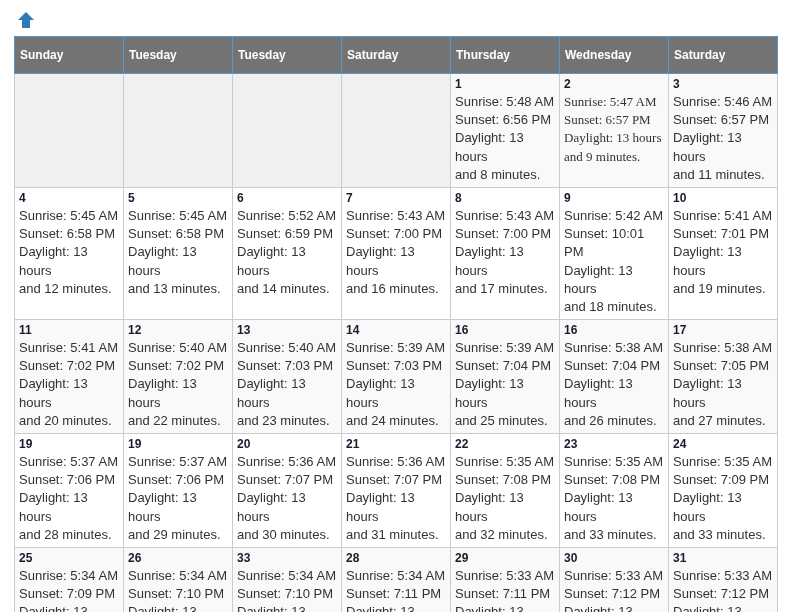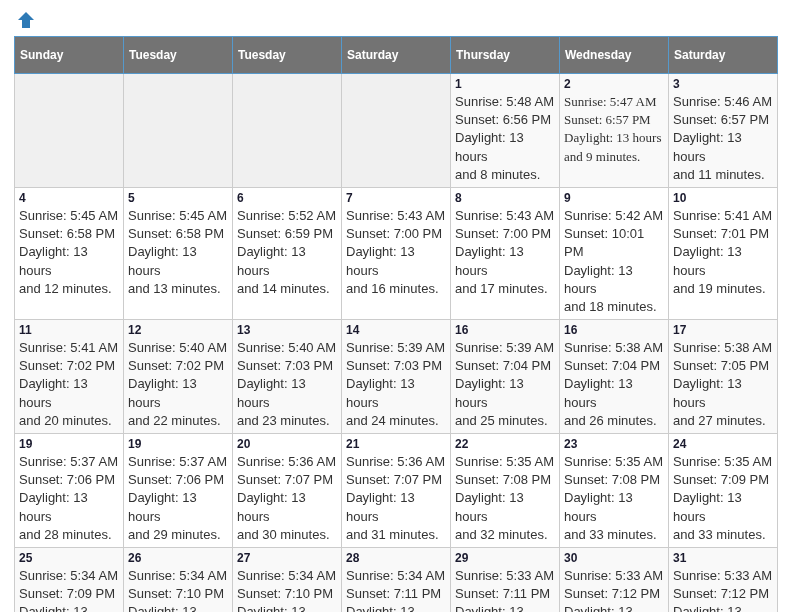--- a/index.html
+++ b/index.html
@@ -325,21 +325,21 @@
 and 34 minutes.</div>
           </td>
           <td>
             <span class="day-num">26</span>
             <div class="day-info" style="white-space: pre-line;">Sunrise: 5:34 AM
 Sunset: 7:10 PM
 Daylight: 13 hours
 and 35 minutes.</div>
           </td>
           <td>
-            <span class="day-num">27</span>
+            <span class="day-num">33</span>
             <div class="day-info" style="white-space: pre-line;">Sunrise: 5:34 AM
 Sunset: 7:10 PM
 Daylight: 13 hours
 and 36 minutes.</div>
           </td>
           <td>
             <span class="day-num">28</span>
             <div class="day-info" style="white-space: pre-line;">Sunrise: 5:34 AM
 Sunset: 7:11 PM
 Daylight: 13 hours

